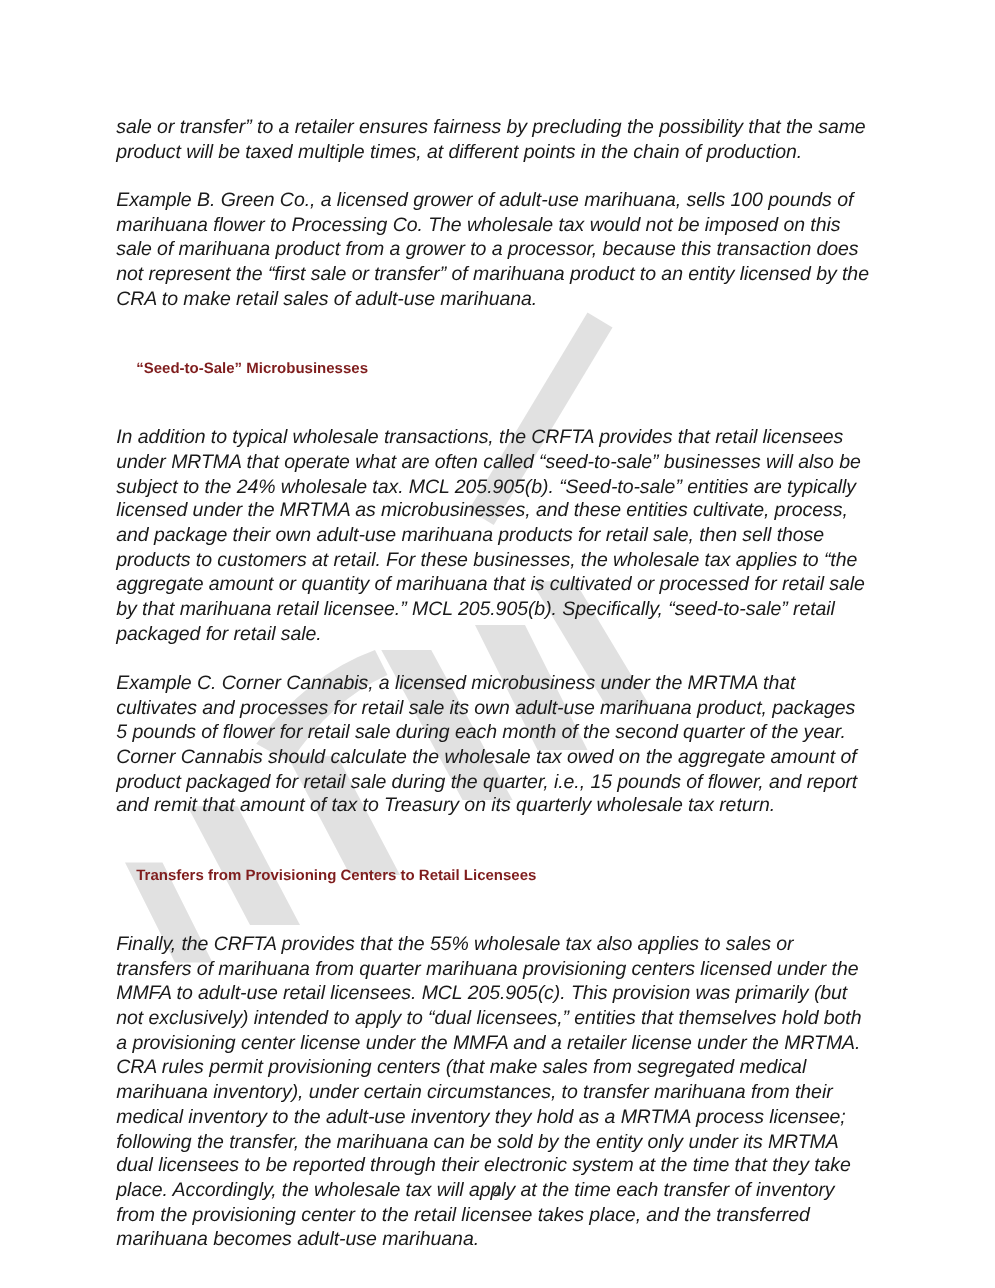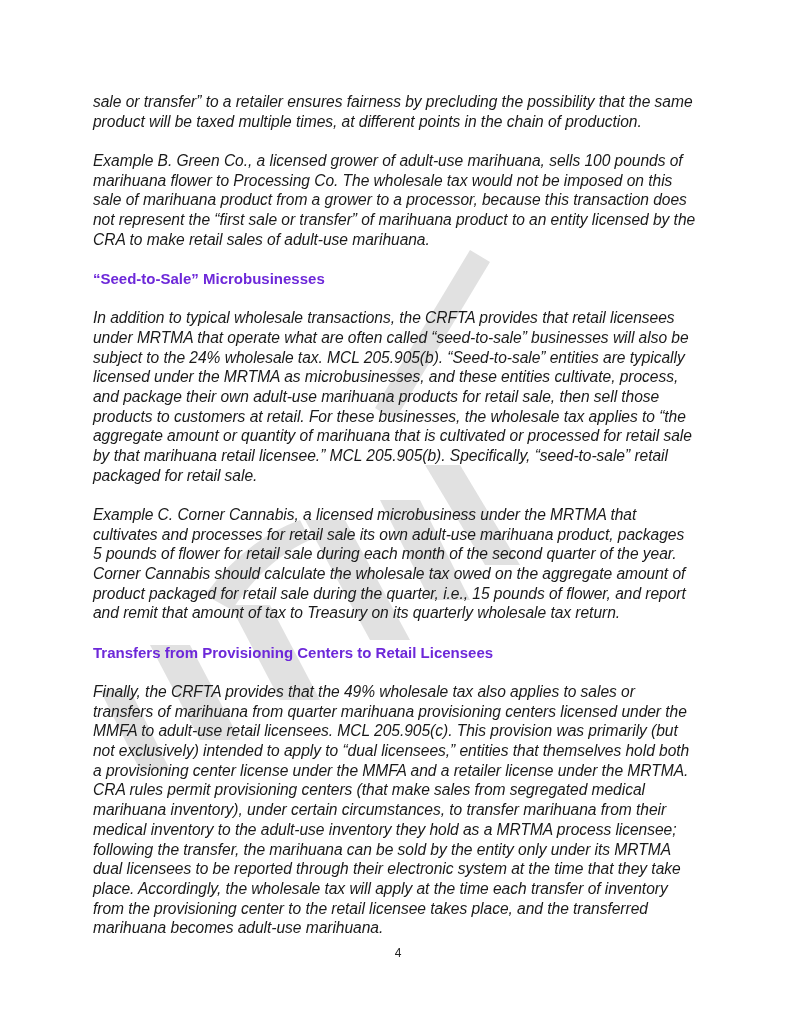--- a/index.html
+++ b/index.html
@@ -35,24 +35,24 @@
       margin: 0;
       font-size: 15.6px;
       line-height: 19.7px;
       letter-spacing: -0.05px;
       font-style: italic;
     }
     .gap {
       height: 19.5px;
     }
     .heading {
-      color: #6d28d9;
-      font-size: 15px;
+      color: #7f1d1d;
+      font-size: 12px;
       line-height: 19.7px;
-      margin: 0;
+      margin: 16px;
     }
     .page-number {
       position: absolute;
       left: 0;
       width: 796px;
       top: 946px;
       text-align: center;
       font-size: 12px;
       font-family: "Liberation Sans", sans-serif;
       z-index: 1;
@@ -112,21 +112,21 @@
     <p>cultivates and processes for retail sale its own adult-use marihuana product, packages</p>
     <p>5 pounds of flower for retail sale during each month of the second quarter of the year.</p>
     <p>Corner Cannabis should calculate the wholesale tax owed on the aggregate amount of</p>
     <p>product packaged for retail sale during the quarter, i.e., 15 pounds of flower, and report</p>
     <p>and remit that amount of tax to Treasury on its quarterly wholesale tax return.</p>
   </div>
   <div class="gap"></div>
   <h2 class="heading">Transfers from Provisioning Centers to Retail Licensees</h2>
   <div class="gap"></div>
   <div>
-    <p>Finally, the CRFTA provides that the 49% wholesale tax also applies to sales or</p>
+    <p>Finally, the CRFTA provides that the 55% wholesale tax also applies to sales or</p>
     <p>transfers of marihuana from quarter marihuana provisioning centers licensed under the</p>
     <p>MMFA to adult-use retail licensees. MCL 205.905(c). This provision was primarily (but</p>
     <p>not exclusively) intended to apply to “dual licensees,” entities that themselves hold both</p>
     <p>a provisioning center license under the MMFA and a retailer license under the MRTMA.</p>
     <p>CRA rules permit provisioning centers (that make sales from segregated medical</p>
     <p>marihuana inventory), under certain circumstances, to transfer marihuana from their</p>
     <p>medical inventory to the adult-use inventory they hold as a MRTMA process licensee;</p>
     <p>following the transfer, the marihuana can be sold by the entity only under its MRTMA</p>
     <p>dual licensees to be reported through their electronic system at the time that they take</p>
     <p>place. Accordingly, the wholesale tax will apply at the time each transfer of inventory</p>

